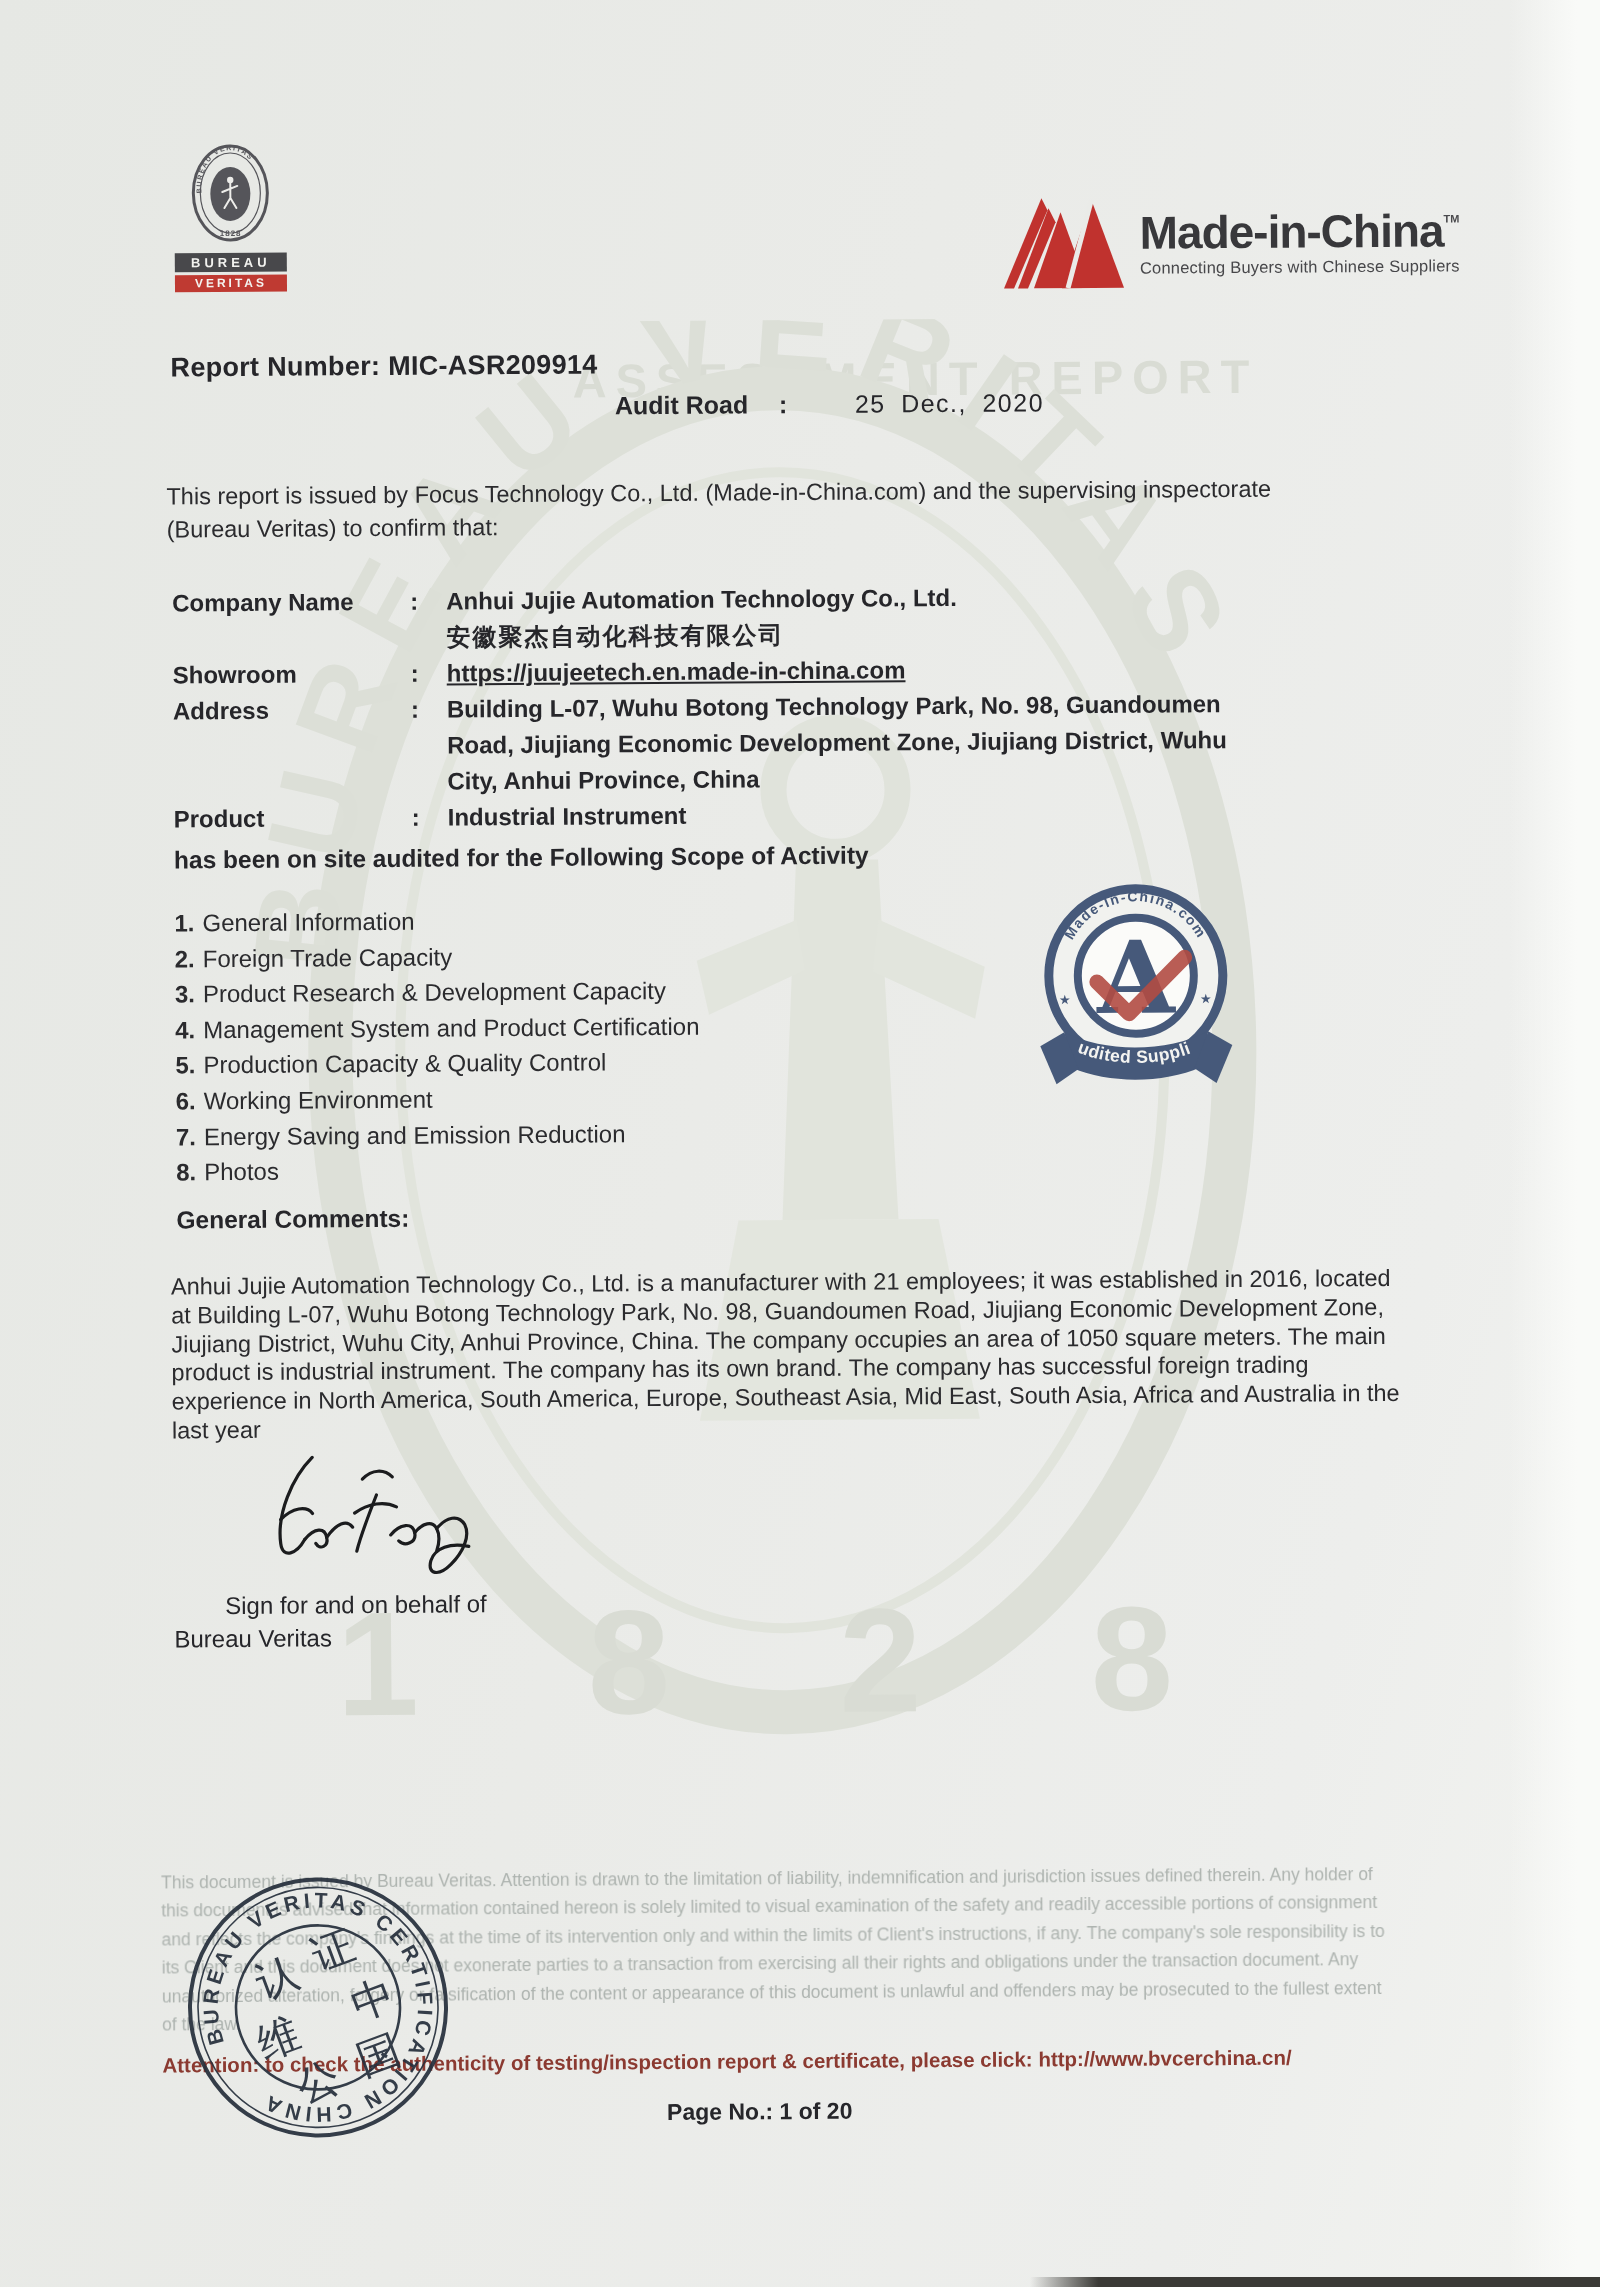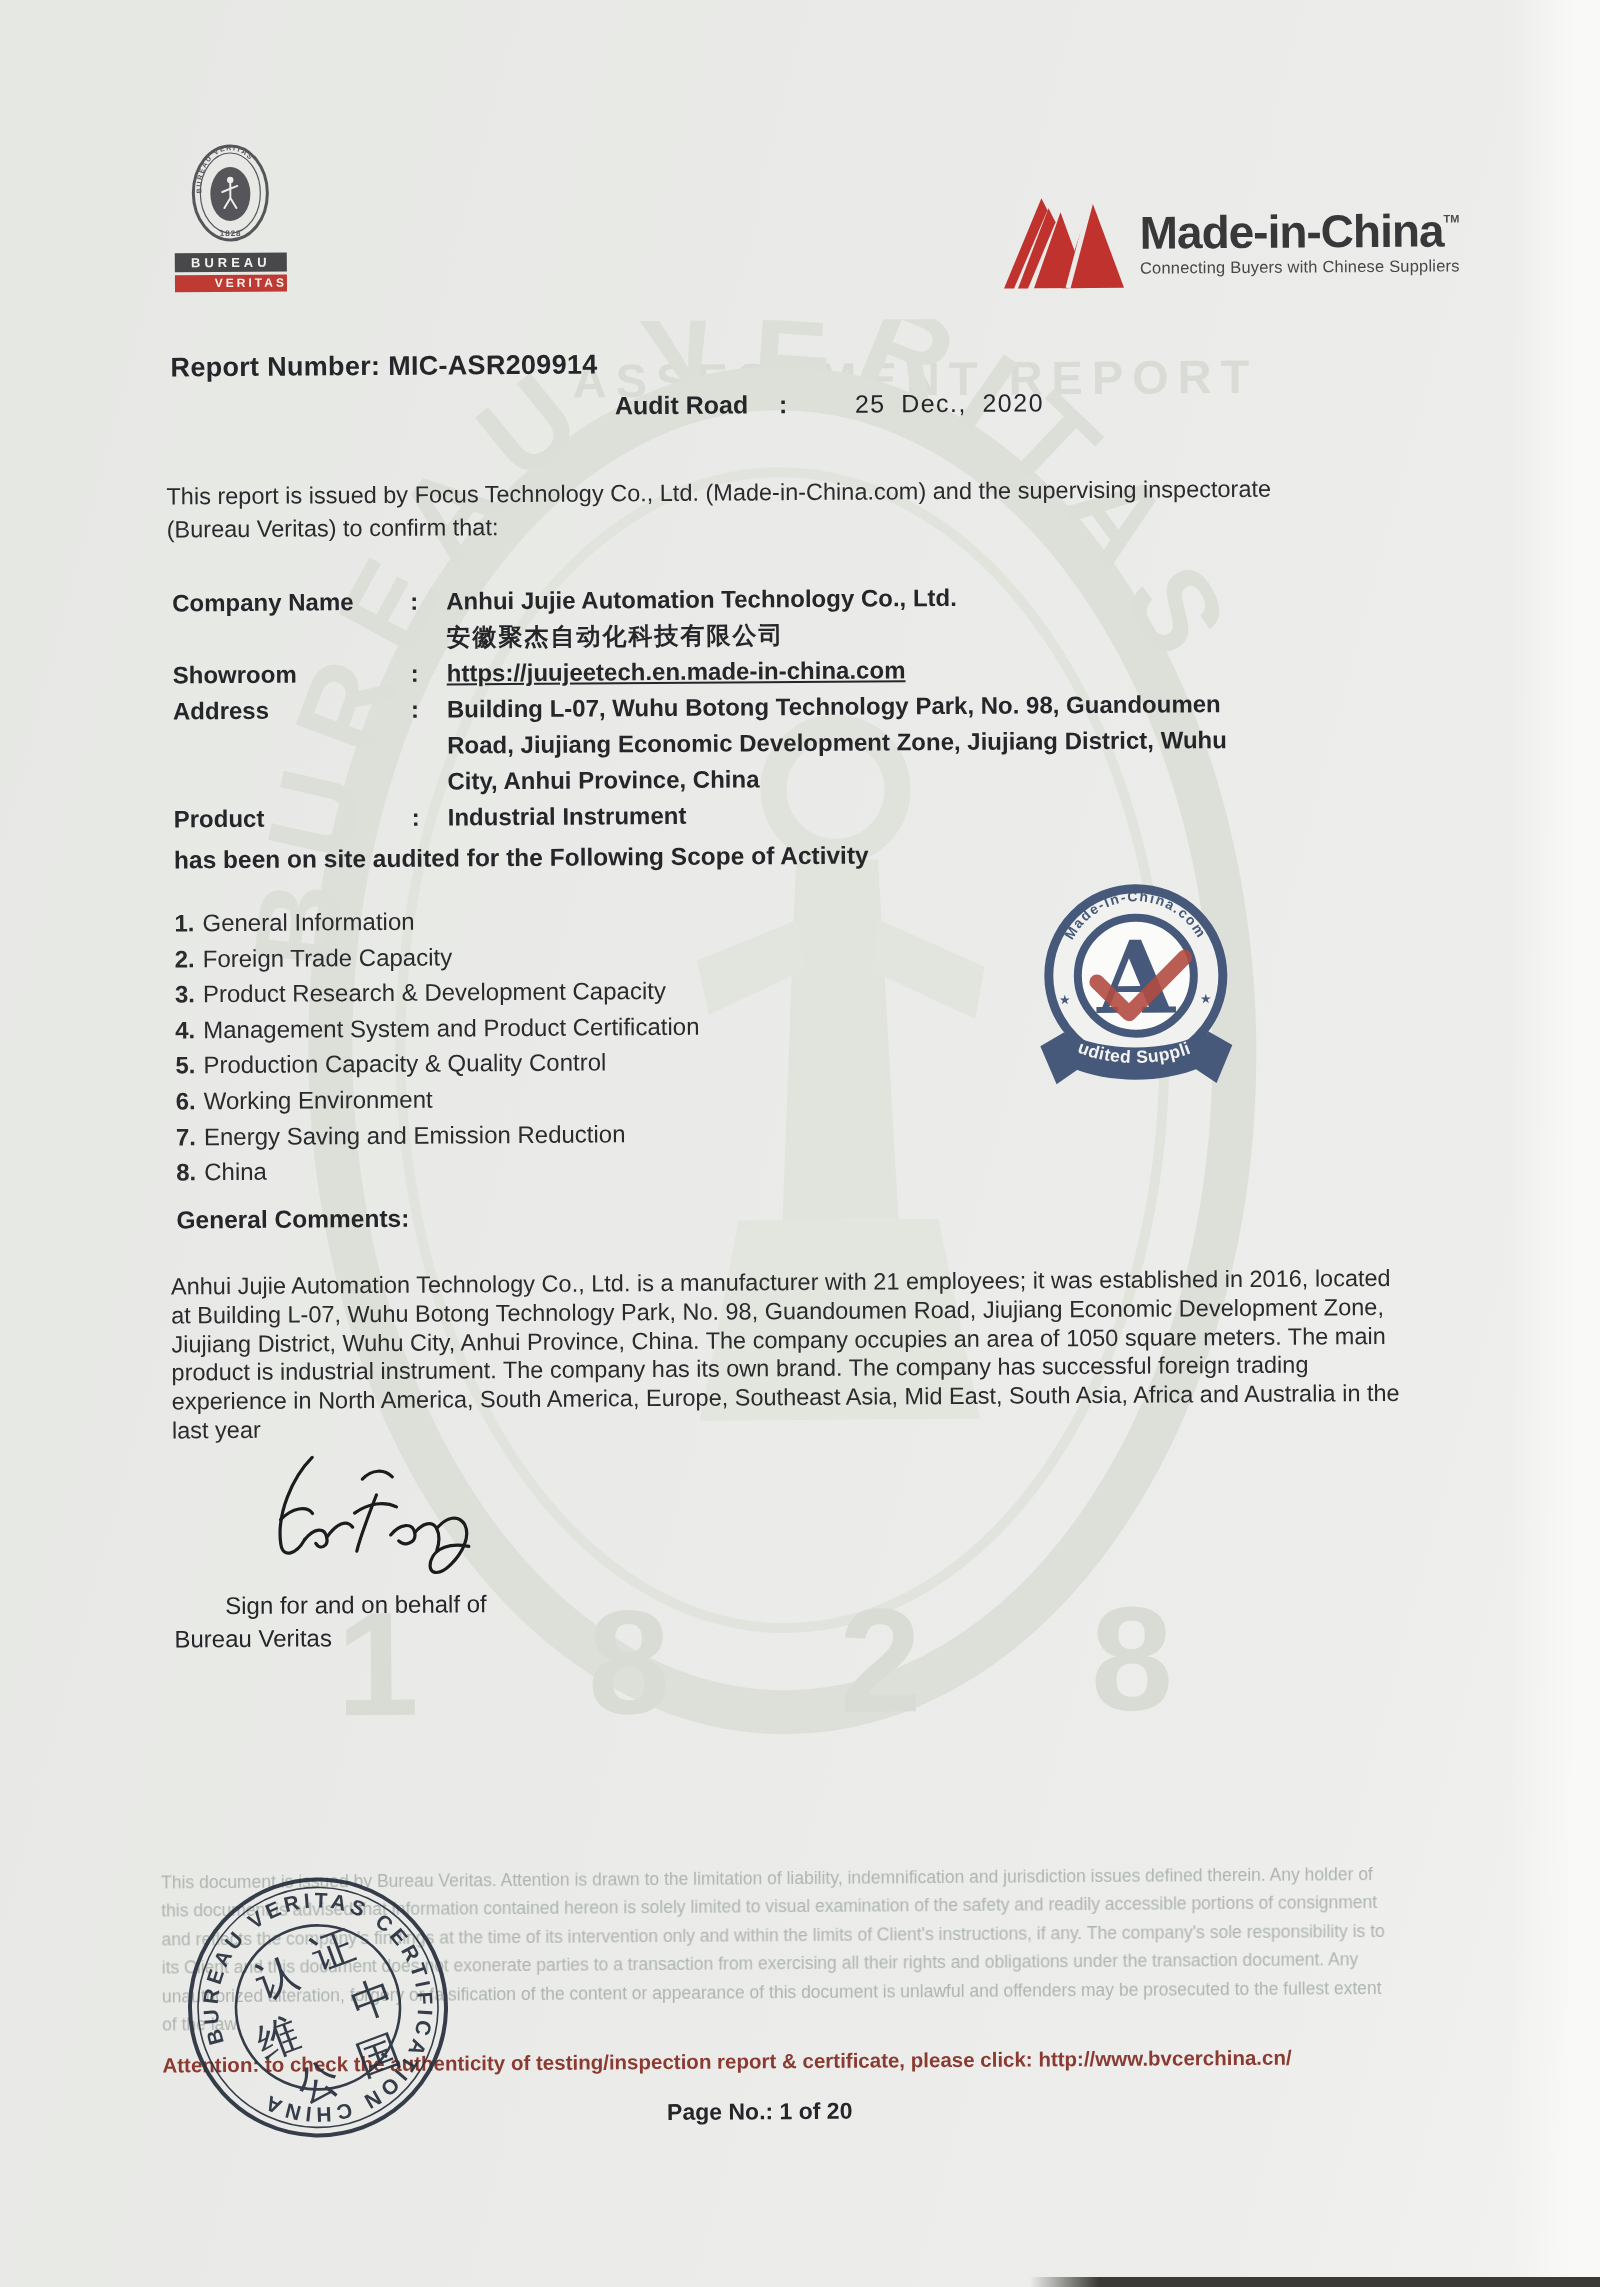--- a/index.html
+++ b/index.html
@@ -11,21 +11,21 @@
   .ink{color:#26262a;}
   
   .wm-assessment{left:570px;top:352px;width:940px;font-size:47px;font-weight:bold;
       letter-spacing:9px;color:#dadekc;color:#d9dcd4;white-space:nowrap;z-index:1;}
   .wm-seal{left:130px;top:320px;z-index:1;}
   
   .bv-logo{left:173px;top:138px;width:112px;z-index:2;text-align:center;}
   .bv-bar1{margin:5px auto 0;height:19px;background:#48484b;color:#f2f2ef;font-size:13px;
       font-weight:bold;letter-spacing:4px;line-height:19px;}
   .bv-bar2{margin:3px auto 3px;height:17px;background:#bf3a32;color:#f4f3f0;font-size:12px;
-      font-weight:bold;letter-spacing:3px;line-height:17px;text-align:right;}
+      font-weight:bold;letter-spacing:3px;line-height:17px;}
   .mic-logo{left:1002px;top:198px;z-index:2;display:flex;align-items:flex-start;}
   .mic-text{margin-left:14px;}
   .mic-brand{font-size:46px;font-weight:bold;color:#38383b;letter-spacing:-1px;line-height:50px;}
   .mic-tm{font-size:11px;font-weight:bold;color:#4a4a4d;vertical-align:24px;letter-spacing:0;margin-top:32px;}
   .mic-tagline{font-size:16.5px;color:#47474a;margin-top:1px;letter-spacing:0.2px;}
   
   .report-number{left:168px;top:348px;font-size:27px;font-weight:bold;letter-spacing:0.3px;z-index:2;}
   .audit-label{left:612px;top:390px;font-size:25px;font-weight:bold;z-index:2;}
   .audit-colon{left:776px;top:390px;font-size:25px;font-weight:bold;z-index:2;}
   .audit-value{left:852px;top:390px;font-size:25px;letter-spacing:1.5px;word-spacing:7px;z-index:2;}
@@ -160,21 +160,21 @@
 
     <div class="abs scope-heading ink">has been on site audited for the Following Scope of Activity</div>
     <div class="abs scope-list">
       <div><b>1.</b><span>General Information</span></div>
       <div><b>2.</b><span>Foreign Trade Capacity</span></div>
       <div><b>3.</b><span>Product Research &amp; Development Capacity</span></div>
       <div><b>4.</b><span>Management System and Product Certification</span></div>
       <div><b>5.</b><span>Production Capacity &amp; Quality Control</span></div>
       <div><b>6.</b><span>Working Environment</span></div>
       <div><b>7.</b><span>Energy Saving and Emission Reduction</span></div>
-      <div><b>8.</b><span>China</span></div>
+      <div><b>8.</b><span>Photos</span></div>
     </div>
 
     <svg class="abs badge" width="206" height="232" viewBox="0 0 206 232">
       <circle cx="103" cy="100" r="87" fill="#f1f2ef" stroke="#46597a" stroke-width="9"></circle>
       <circle cx="103" cy="100" r="58" fill="#fbfbf9" stroke="#46597a" stroke-width="8"></circle>
       <path id="badgearc" d="M36,120 A71,71 0 1 1 170,120" fill="none"></path>
       <text font-size="14" font-weight="bold" fill="#46597a" letter-spacing="1.6" font-family="Liberation Sans,sans-serif">
         <textPath href="#badgearc" startOffset="50%" text-anchor="middle">Made-In-China.com</textPath>
       </text>
       <text x="26" y="128" font-size="13" fill="#46597a">★</text>

